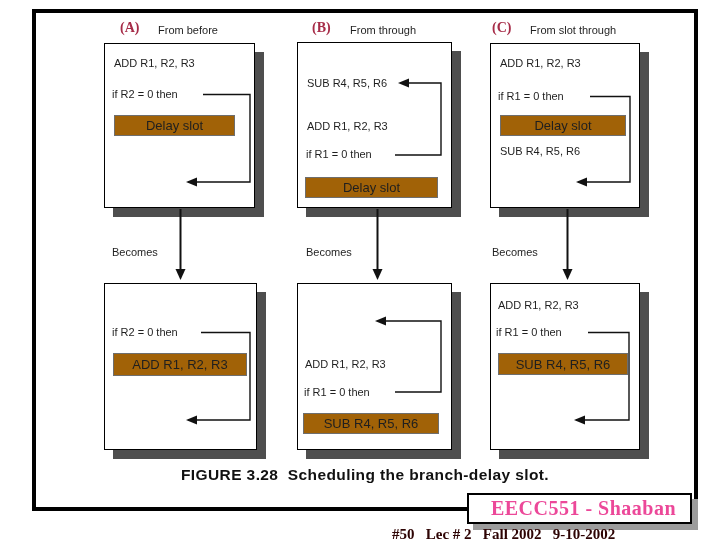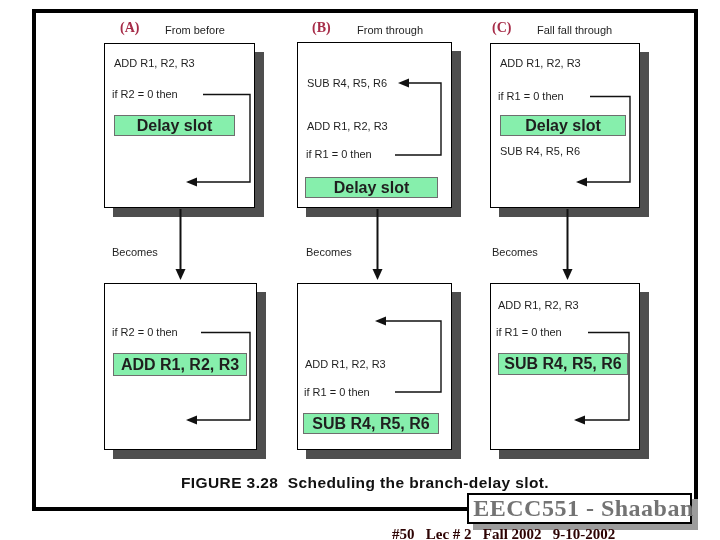--- a/index.html
+++ b/index.html
@@ -9,55 +9,55 @@
   }
   .frame{
     position:absolute;left:32px;top:9px;width:666px;height:502px;
     border:4px solid #000;box-sizing:border-box;z-index:1;
   }
   .panel-label{
     position:absolute;font-family:"Liberation Serif",serif;font-weight:bold;
     font-size:14px;color:#a62c48;z-index:4;
   }
   .panel-title{
-    position:absolute;font-size:11px;color:#1f1f1f;z-index:4;margin-left:7px;
+    position:absolute;font-size:11px;color:#1f1f1f;z-index:4;
   }
   .dbox{
     position:absolute;background:#ffffff;border:1.5px solid #000;
     box-sizing:border-box;box-shadow:9px 9px 0 0 #4e4e4e;z-index:2;
   }
   .instr{
     position:absolute;font-size:11px;color:#1f1f1f;white-space:pre;z-index:3;
   }
   .slotbox{
-    position:absolute;background:#86efac;border:1px solid #6e6e6e;
+    position:absolute;background:#a16207;border:1px solid #6e6e6e;
     box-sizing:border-box;display:flex;align-items:center;justify-content:center;
-    font-size:16px;color:#1f1f1f;z-index:3;font-weight:bold;
+    font-size:13px;color:#1f1f1f;z-index:3;
   }
   .becomes{
     position:absolute;font-size:11px;color:#1f1f1f;z-index:3;text-align:right;
   }
   #connectors{
     position:absolute;left:0;top:0;width:720px;height:540px;z-index:3;
     pointer-events:none;
   }
   .caption{
     position:absolute;left:32px;top:466px;width:666px;text-align:center;
     font-size:15.5px;font-weight:bold;color:#111;letter-spacing:0.4px;
-    white-space:pre;z-index:3;margin-top:8px;
+    white-space:pre;z-index:3;
   }
   .footer-box{
     position:absolute;left:467px;top:493px;width:225px;height:31px;
     background:#fff;border:2.5px solid #000;box-sizing:border-box;
     box-shadow:6px 6px 0 0 #9c9c9c;z-index:5;
     display:flex;align-items:center;justify-content:center;
   }
   .footer-title{
-    font-family:"Liberation Serif",serif;font-weight:bold;font-size:24px;
-    color:#737373;letter-spacing:0.5px;white-space:pre;margin-left:8px;
+    font-family:"Liberation Serif",serif;font-weight:bold;font-size:20px;
+    color:#ec4899;letter-spacing:0.5px;white-space:pre;margin-left:8px;
   }
   .footer-sub{
     position:absolute;right:28px;top:526px;width:300px;text-align:left;
     font-family:"Liberation Serif",serif;font-weight:bold;font-size:15px;
     color:#2e0404;white-space:pre;z-index:5;
   }
 </style>
 </head>
 <body>
 
@@ -65,21 +65,21 @@
 
   <div class="frame"></div>
 
   <span class="panel-label" style="left:120px;top:20px">(A)</span>
   <span class="panel-title" style="left:158px;top:24px">From before</span>
 
   <span class="panel-label" style="left:312px;top:20px">(B)</span>
   <span class="panel-title" style="left:350px;top:24px">From through</span>
 
   <span class="panel-label" style="left:492px;top:20px">(C)</span>
-  <span class="panel-title" style="left:530px;top:24px">Fall fall through</span>
+  <span class="panel-title" style="left:530px;top:24px">From slot through</span>
 
   <div class="dbox" style="left:104px;top:43px;width:151px;height:165px"></div>
   <span class="instr" style="left:114px;top:57px">ADD R1, R2, R3</span>
   <span class="instr" style="left:112px;top:88px">if R2 = 0 then</span>
   <div class="slotbox" style="left:114px;top:115px;width:121px;height:21px">Delay slot</div>
   <span class="becomes" style="left:112px;top:246px">Becomes</span>
   <div class="dbox" style="left:104px;top:283px;width:153px;height:167px"></div>
   <span class="instr" style="left:112px;top:326px">if R2 = 0 then</span>
   <div class="slotbox" style="left:113px;top:353px;width:134px;height:23px">ADD R1, R2, R3</div>
 

